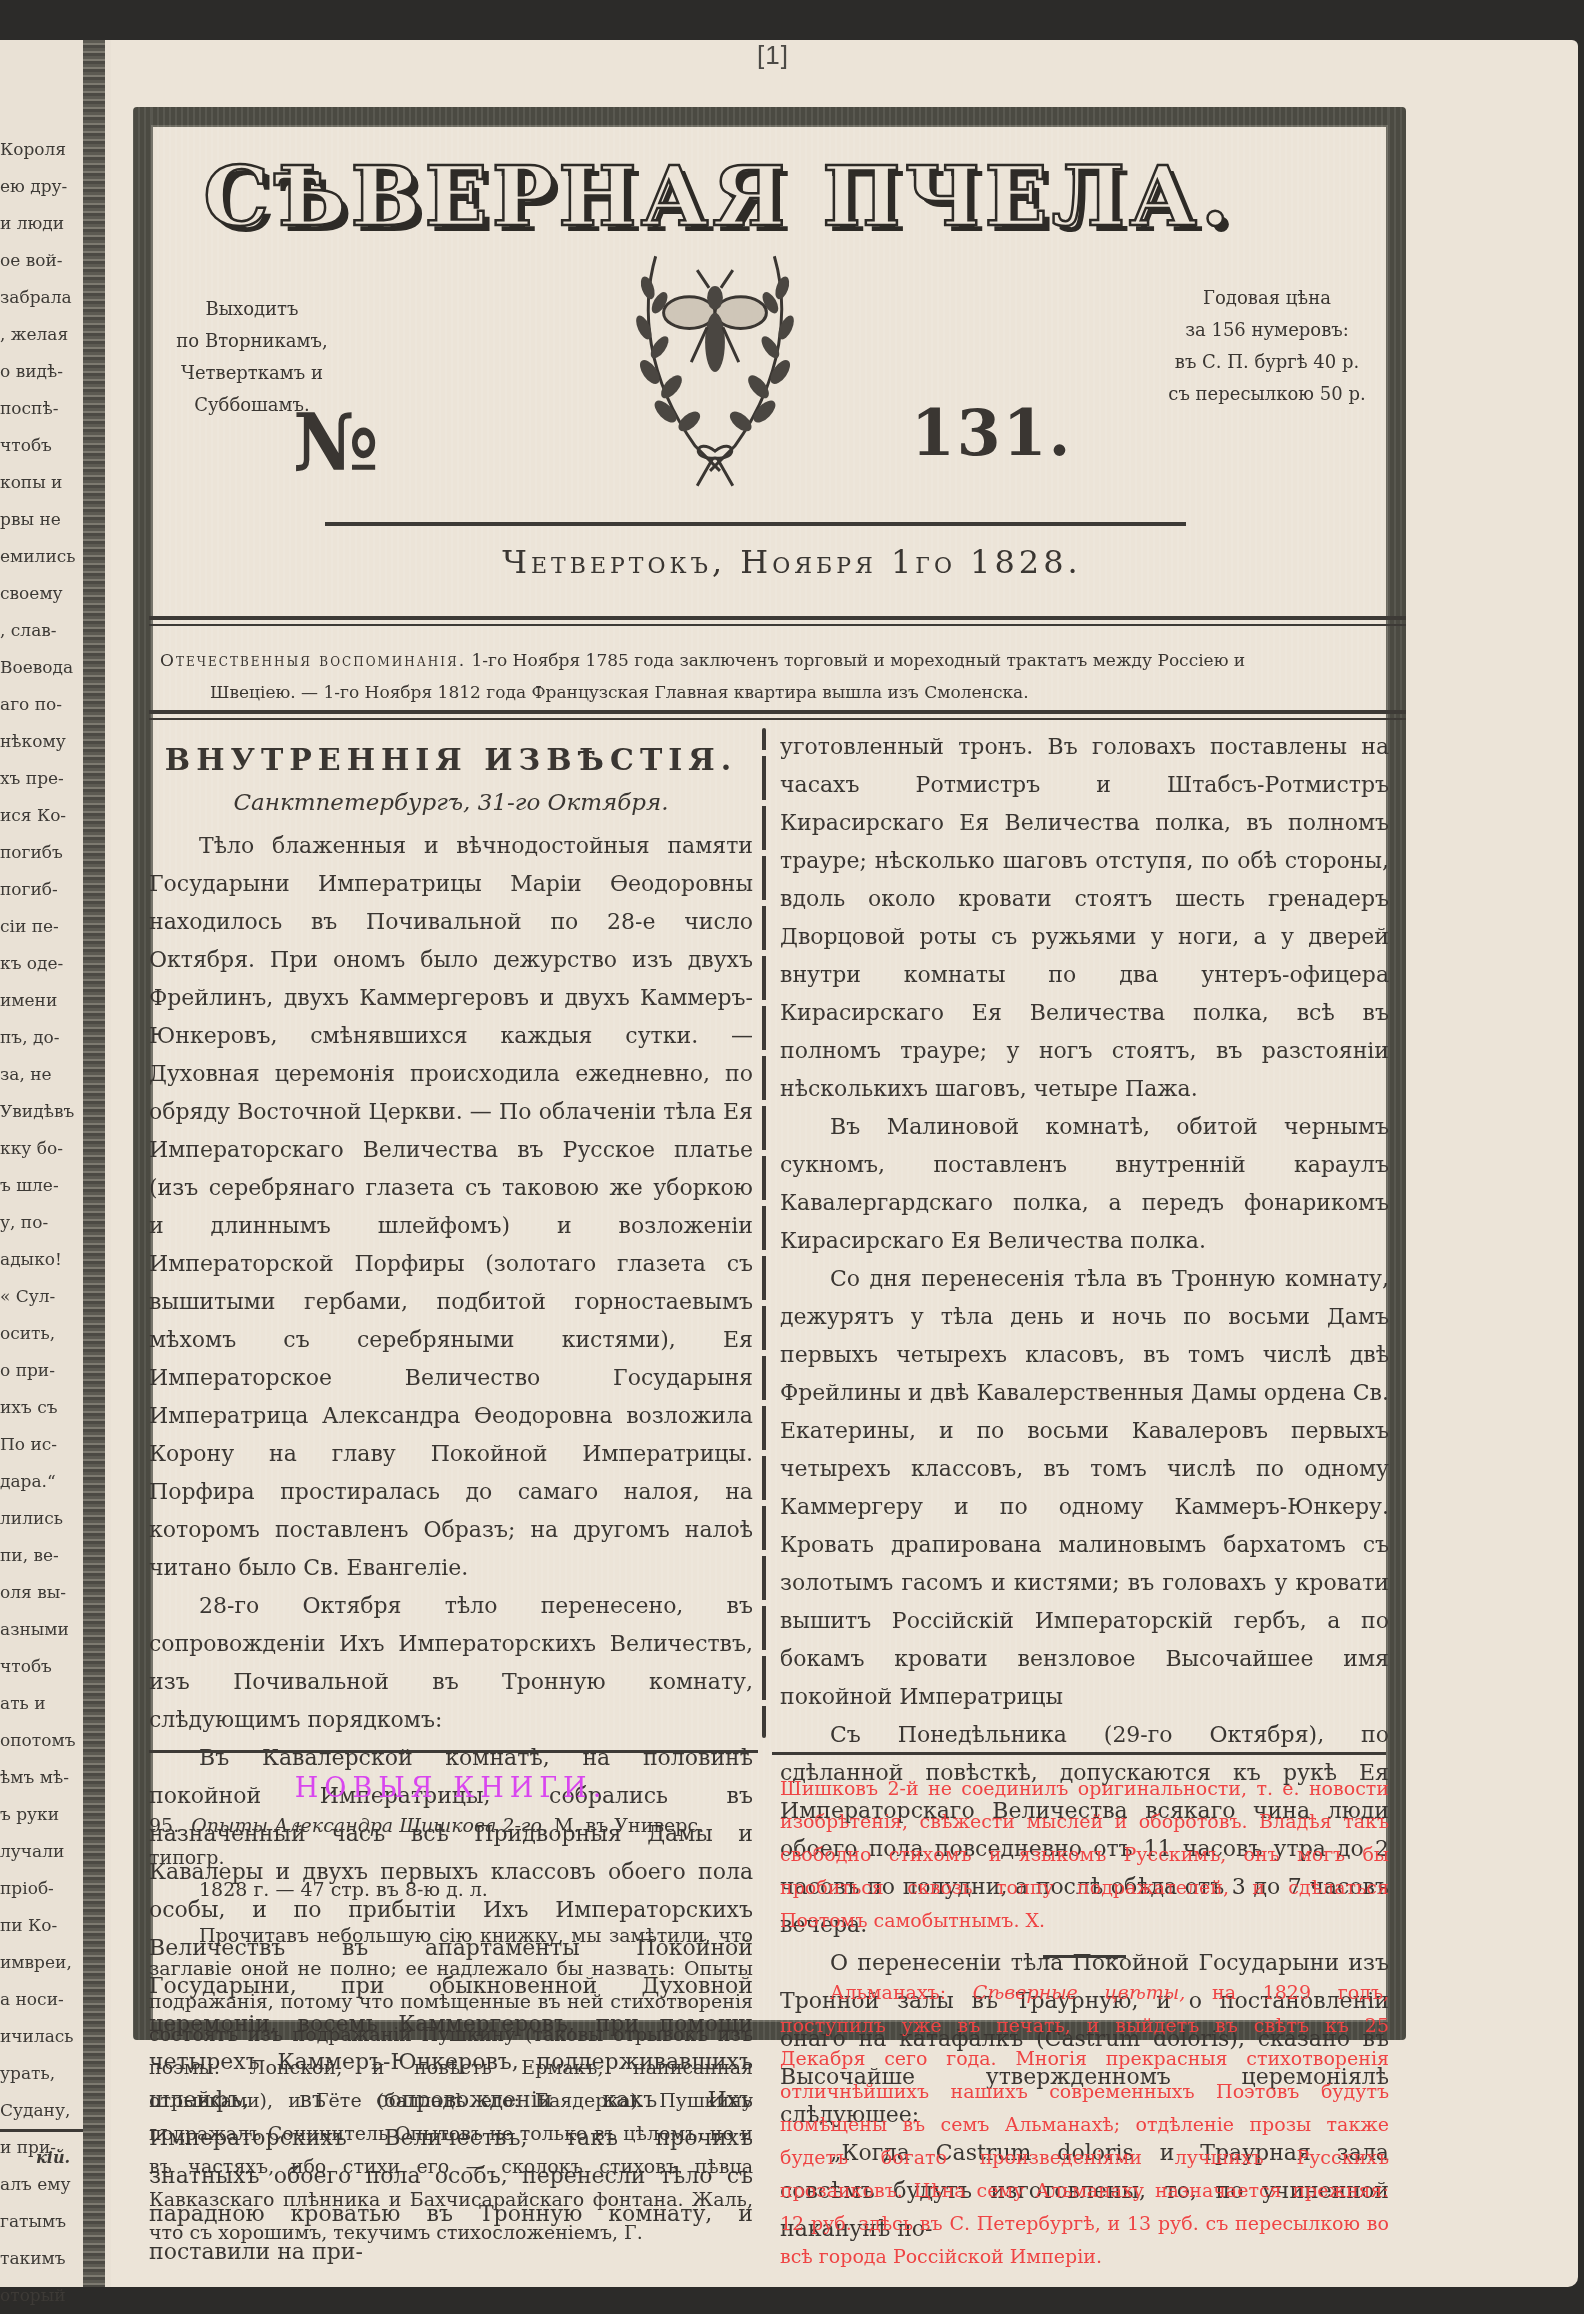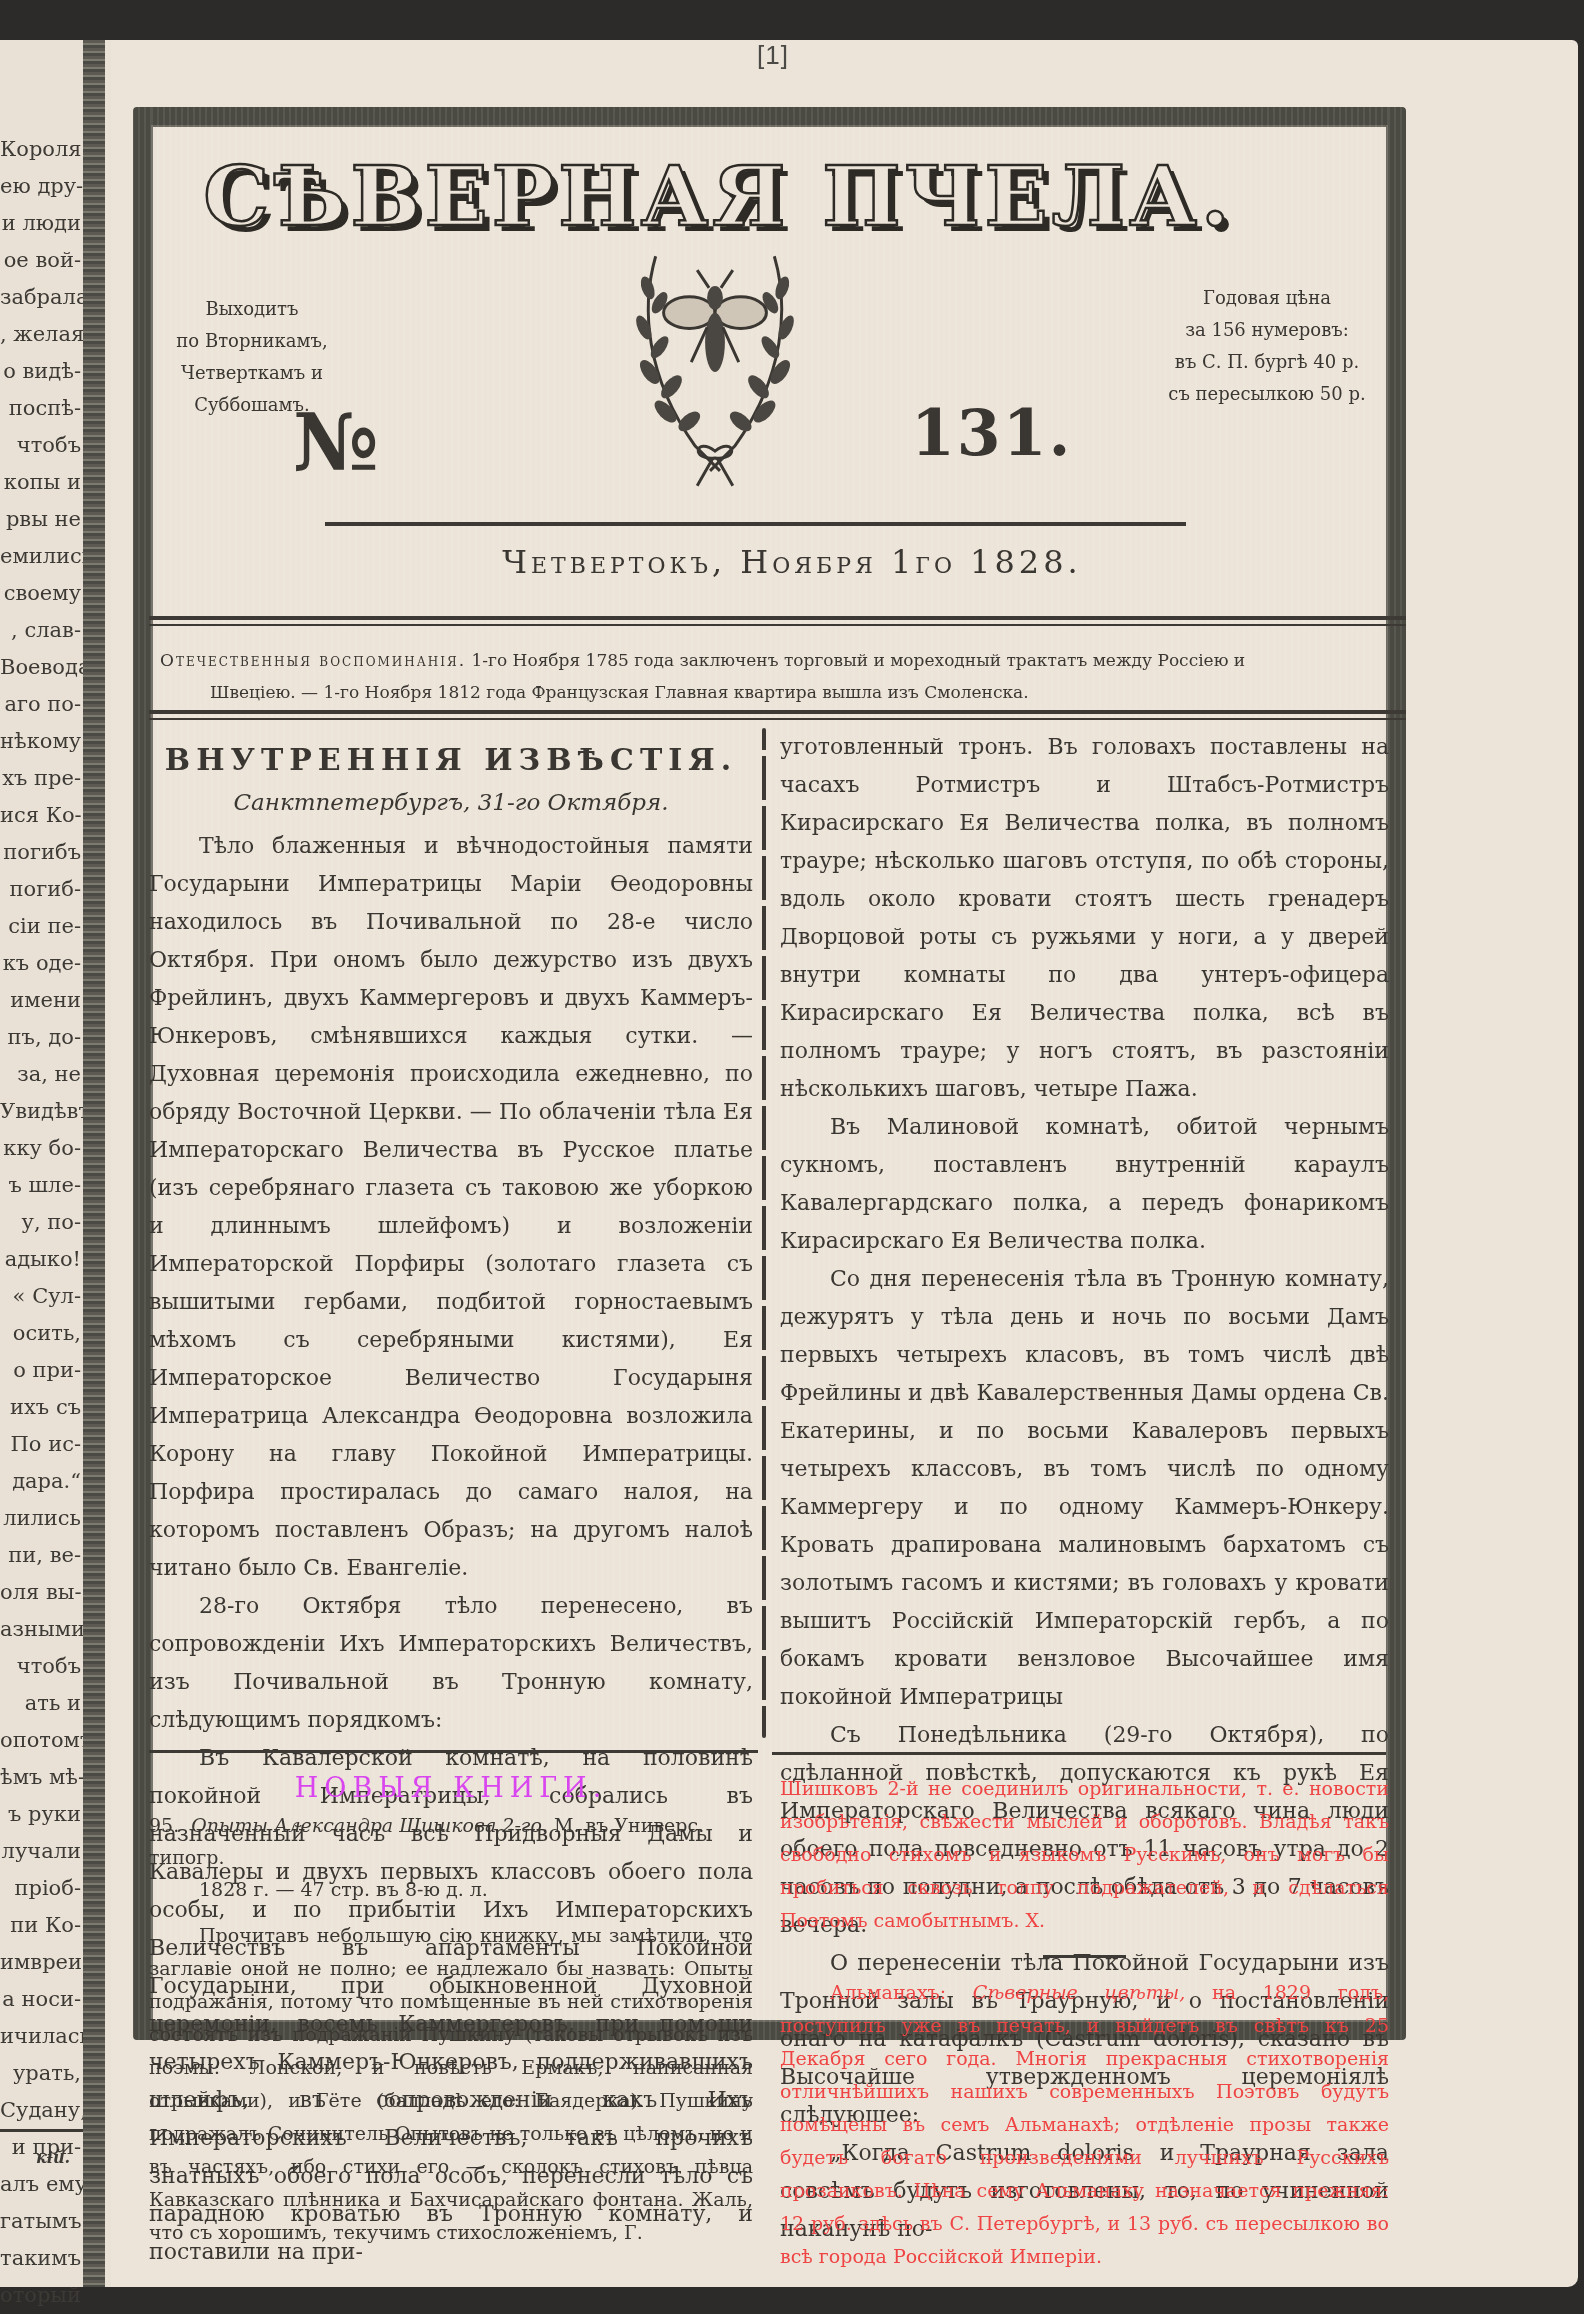--- a/index.html
+++ b/index.html
@@ -5,22 +5,22 @@
   * { box-sizing: border-box; margin: 0; padding: 0; }
   html, body { width: 1584px; height: 2315px; background: #2c2b29; overflow: hidden; }
   body { position: relative; font-family: "DejaVu Serif", "Liberation Serif", serif; color: #3a3632; }
 
   .scan-bg { position: absolute; left: 0; top: 0; width: 1584px; height: 2315px; background: #2c2b29; }
 
   
   .prev-page { position: absolute; left: 0; top: 40px; width: 111px; height: 2247px; background: #e9e1d5; }
   .prev-border { position: absolute; left: 83px; top: 40px; width: 22px; height: 2247px;
     background: repeating-linear-gradient(180deg,#5c5a52 0 3px,#7d7a70 3px 5px,#4c4a44 5px 8px); }
-  .prev-text { position: absolute; left: 0; top: 131px; width: 83px; text-align: right;
-    font-family: "DejaVu Serif", serif; font-size: 21px; line-height: 37px; color: #3d3a36;
+  .prev-text { position: absolute; left: 0; top: 131px; width: 83px; 
+    font-family: "DejaVu Serif", serif; font-size: 17px; line-height: 37px; color: #3d3a36;
     white-space: nowrap; overflow: hidden; padding-right: 2px; }
   .prev-rule { position: absolute; left: 0; top: 2129px; width: 83px; height: 3px; background: #3d3a36; }
   .prev-sig { position: absolute; left: 36px; top: 2148px; font-size: 16px; font-style: italic; font-weight: bold; color: #3d3a36; }
 
   
   .page { position: absolute; left: 111px; top: 40px; width: 1467px; height: 2247px;
     background: #ece4d8; border-radius: 0 6px 10px 0; }
   .page-mark { position: absolute; left: 757px; top: 40px; font-family: "Liberation Sans", sans-serif;
     font-size: 26px; color: #4c4a46; letter-spacing: 1px; }
 

